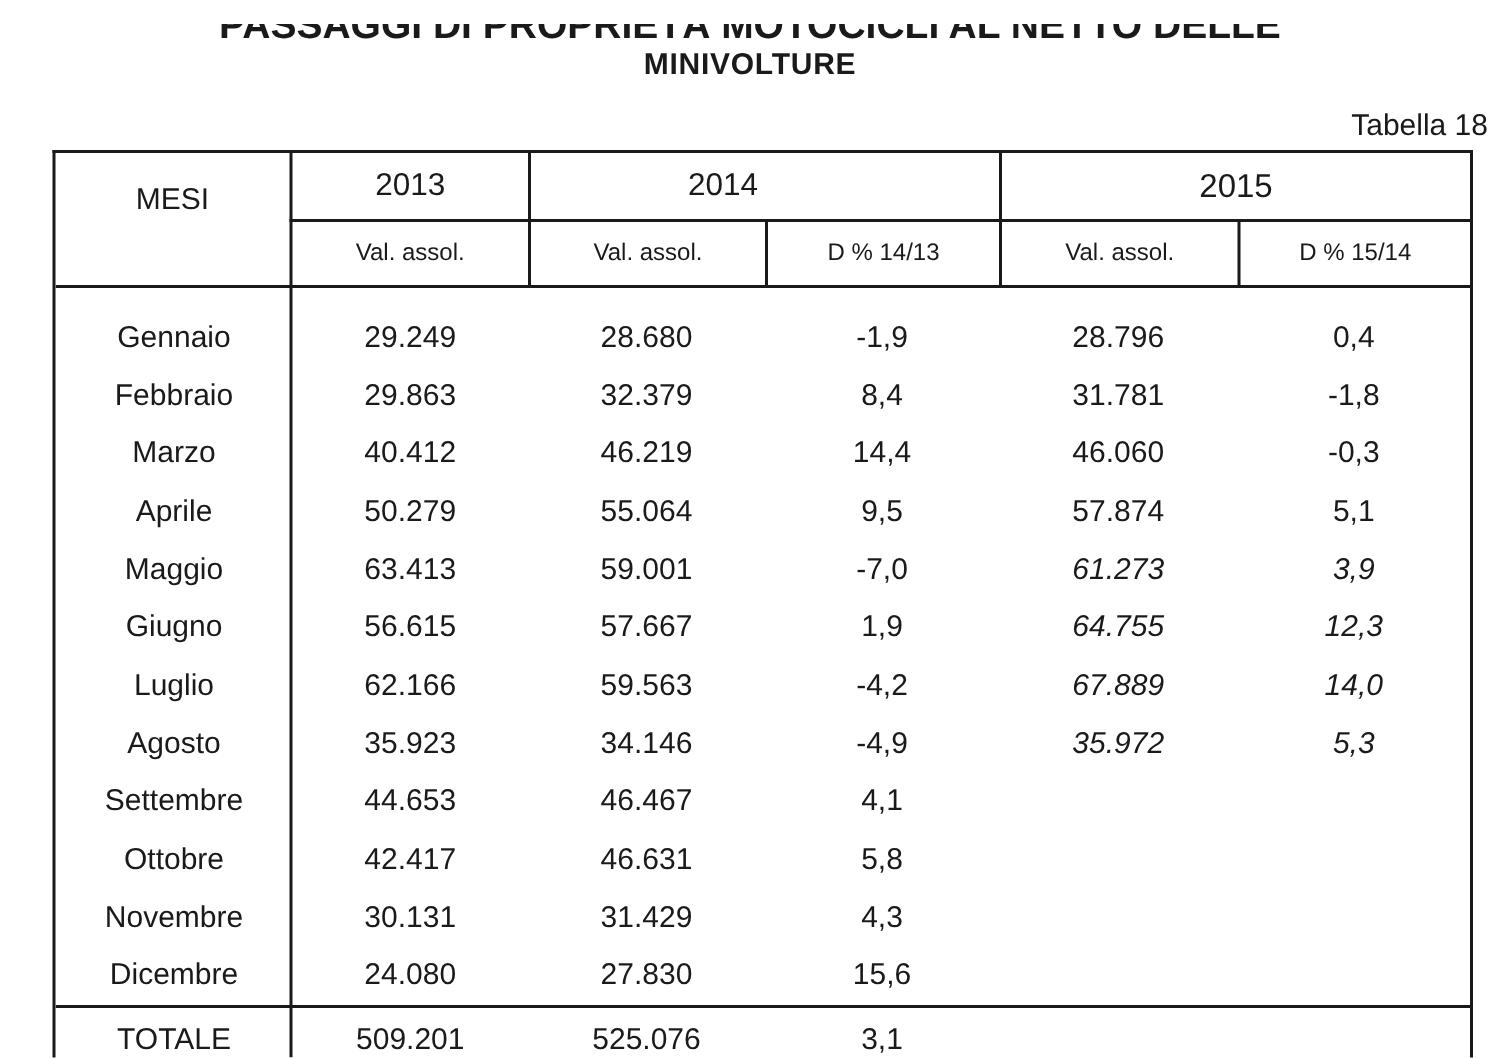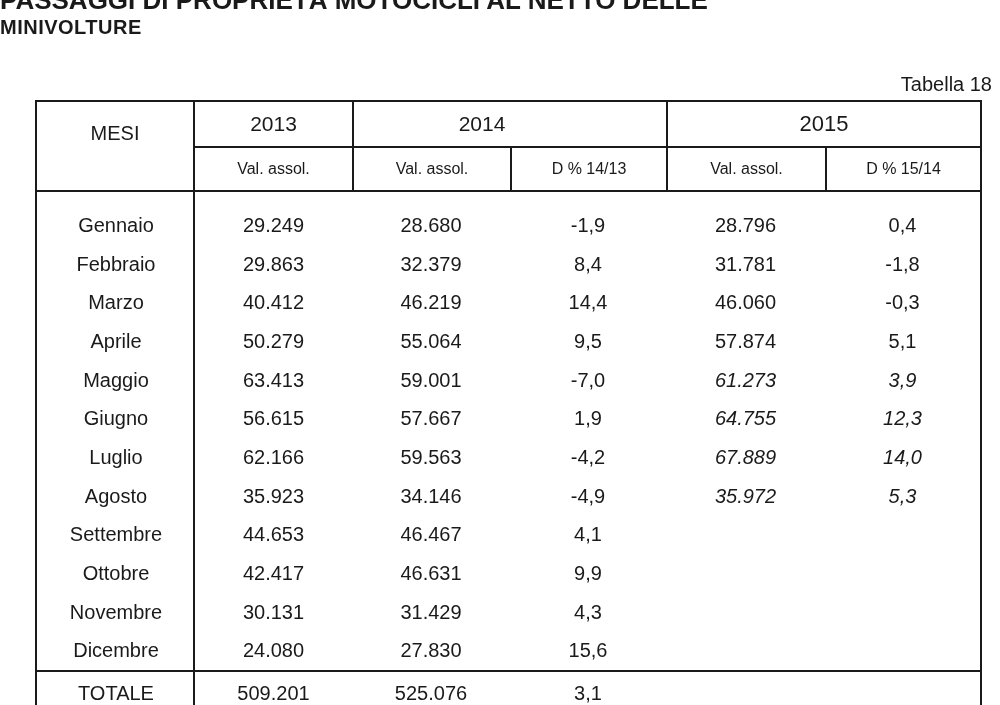--- a/index.html
+++ b/index.html
@@ -3,21 +3,21 @@
 <meta charset="utf-8">
 <style>
   html,body{margin:0;padding:0;}
   body{
     width:1000px;height:705px;overflow:hidden;position:relative;
     background:#ffffff;color:#1a1a1a;
     font-family:"Liberation Sans","DejaVu Sans",sans-serif;
   }
   .page{position:absolute;inset:0;}
   
-  .title{position:absolute;top:0;left:0;width:100%;text-align:left;font-weight:bold;}
+  .title{position:absolute;top:16px;left:0;width:100%;text-align:center;font-weight:bold;}
   .t1clip{height:13px;overflow:hidden;}
   .t1{font-size:26px;line-height:26px;margin-top:-13px;white-space:nowrap;}
   .t2{font-size:20px;line-height:26px;margin-top:1px;letter-spacing:0.5px;}
   .tabella{position:absolute;top:73px;right:8px;font-size:20px;}
   
   .tbl{
     position:absolute;left:35px;top:100px;width:947px;height:605px;
     box-sizing:border-box;border:2px solid #1a1a1a;border-bottom:none;
     overflow:hidden;
   }
@@ -163,21 +163,21 @@
           <div class="cell c1">44.653</div>
           <div class="cell c2">46.467</div>
           <div class="cell c3">4,1</div>
           <div class="cell c4"></div>
           <div class="cell c5"></div>
         </div>
         <div class="trow">
           <div class="cell c0">Ottobre</div>
           <div class="cell c1">42.417</div>
           <div class="cell c2">46.631</div>
-          <div class="cell c3">9,9</div>
+          <div class="cell c3">5,8</div>
           <div class="cell c4"></div>
           <div class="cell c5"></div>
         </div>
         <div class="trow">
           <div class="cell c0">Novembre</div>
           <div class="cell c1">30.131</div>
           <div class="cell c2">31.429</div>
           <div class="cell c3">4,3</div>
           <div class="cell c4"></div>
           <div class="cell c5"></div>

